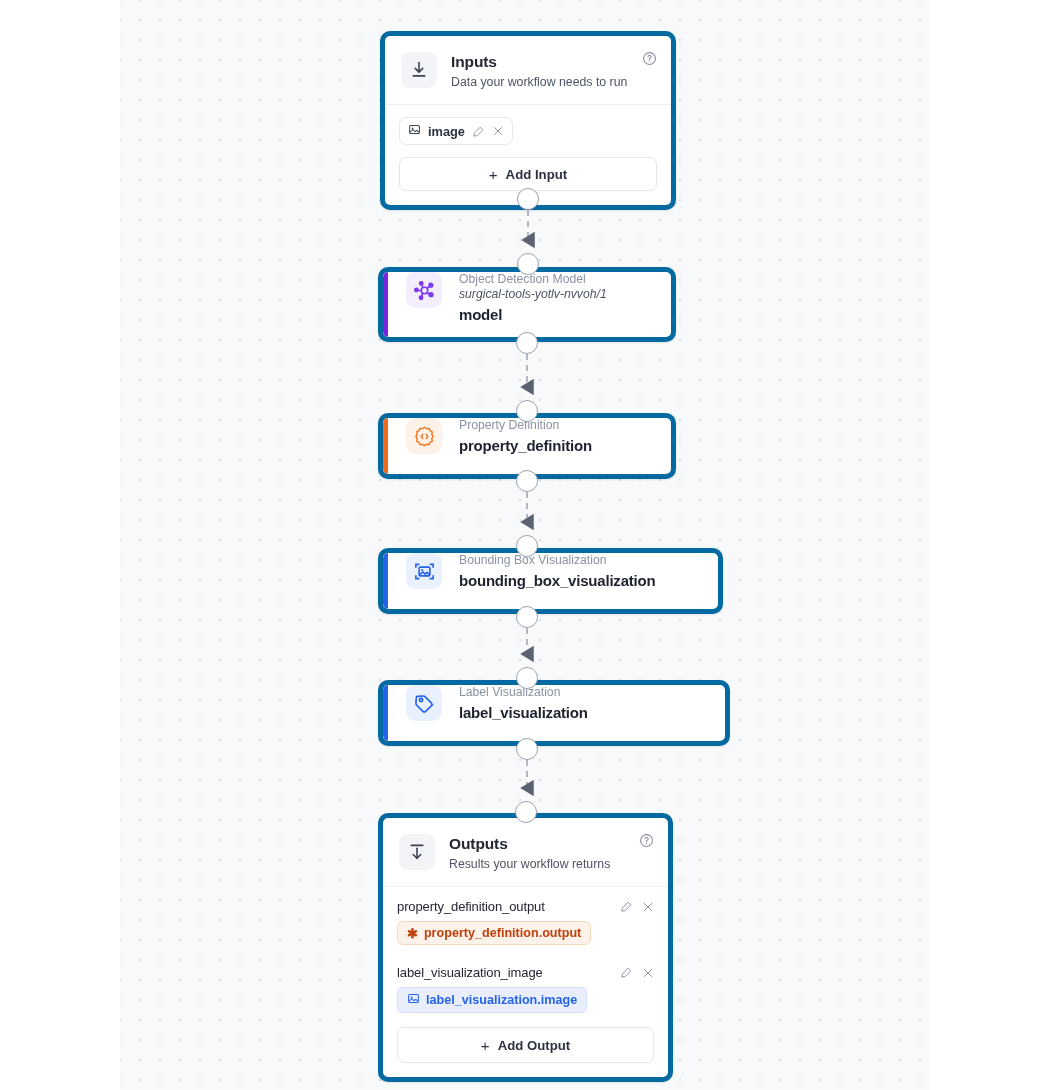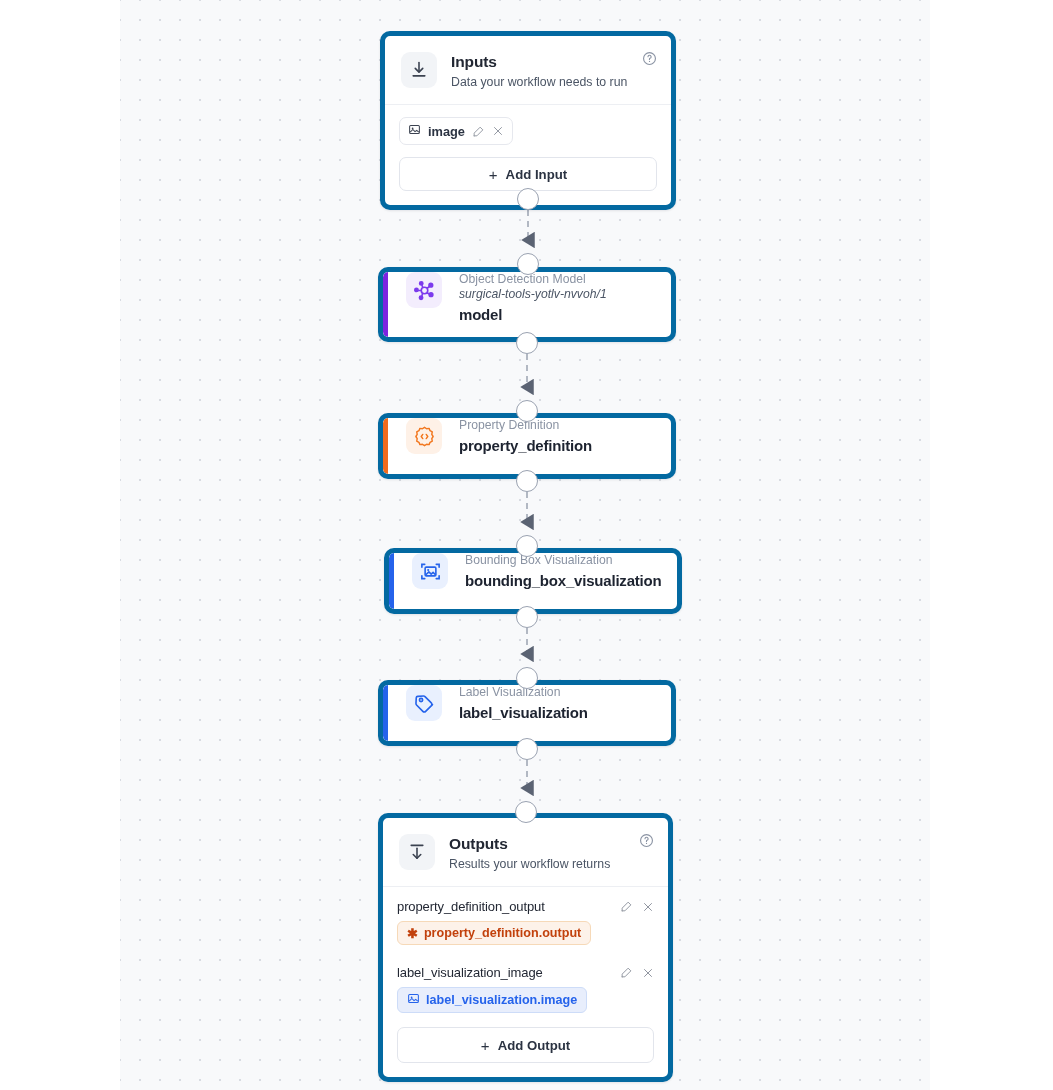--- a/index.html
+++ b/index.html
@@ -205,37 +205,37 @@
         <path d="M12 2.4l2.2 1.5 2.6-.4 1 2.4 2.3 1.3-.5 2.6 1.4 2.2-1.4 2.2.5 2.6-2.3 1.3-1 2.4-2.6-.4L12 21.6l-2.2-1.5-2.6.4-1-2.4-2.3-1.3.5-2.6L3 12l1.4-2.2-.5-2.6 2.3-1.3 1-2.4 2.6.4z"></path>
         <path d="M10.2 9.8L8.6 12l1.6 2.2M13.8 9.8L15.4 12l-1.6 2.2" stroke-linecap="round"></path>
       </svg>
     </div>
     <div class="node-text">
       <div class="node-kind">Property Definition</div>
       <div class="node-name">property_definition</div>
     </div>
   </div>
 
-  <div class="card node" style="left:378px; top:548px; width:298px; height:66px;margin-left:6px;">
+  <div class="card node" style="left:378px; top:548px; width:345px; height:66px;">
     <div class="accent" style="background:#2563eb;"></div>
     <div class="node-icon" style="background:#e9f0fe;">
       <svg width="23" height="23" viewBox="0 0 24 24" fill="none" stroke="#2563eb" stroke-width="1.7">
         <path d="M3 7.5V4.5h3M21 7.5V4.5h-3M3 16.5v3h3M21 16.5v3h-3" stroke-linecap="round"></path>
         <rect x="6.4" y="7.4" width="11.2" height="9.2" rx="1.2"></rect>
         <circle cx="9.6" cy="10.4" r="1.1" fill="#2563eb" stroke="none"></circle>
         <path d="M7.1 15.4l3.2-3 2.4 2.3 2-1.7 2.5 2.4" stroke-linejoin="round"></path>
       </svg>
     </div>
     <div class="node-text">
       <div class="node-kind">Bounding Box Visualization</div>
       <div class="node-name">bounding_box_visualization</div>
     </div>
   </div>
 
-  <div class="card node" style="left:378px; top:680px; width:298px; height:66px;">
+  <div class="card node" style="left:378px; top:680px; width:352px; height:66px;">
     <div class="accent" style="background:#2563eb;"></div>
     <div class="node-icon" style="background:#e9f0fe;">
       <svg width="23" height="23" viewBox="0 0 24 24" fill="none" stroke="#2563eb" stroke-width="1.7" stroke-linejoin="round">
         <path d="M20.3 13.1l-7.1 7.1a2 2 0 0 1-2.9 0l-6.6-6.6a2 2 0 0 1-.6-1.5l.3-6.1a1.6 1.6 0 0 1 1.5-1.5l6.1-.3a2 2 0 0 1 1.5.6l6.6 6.6a2 2 0 0 1 0 2.9z"></path>
         <circle cx="8.4" cy="8.4" r="1.7"></circle>
       </svg>
     </div>
     <div class="node-text">
       <div class="node-kind">Label Visualization</div>
       <div class="node-name">label_visualization</div>

